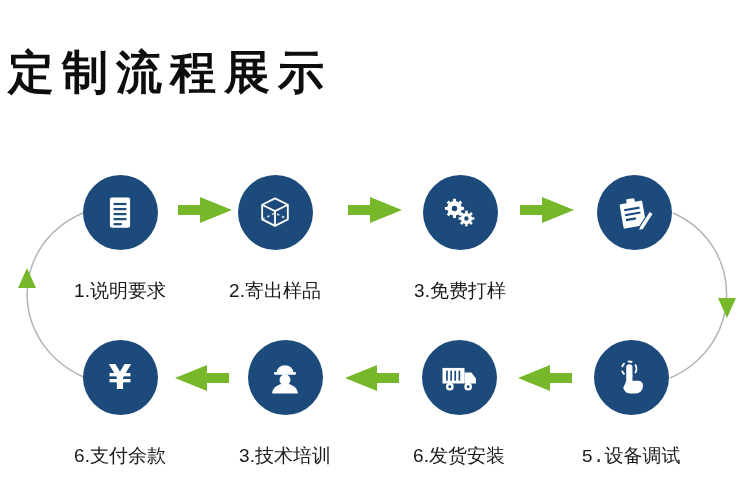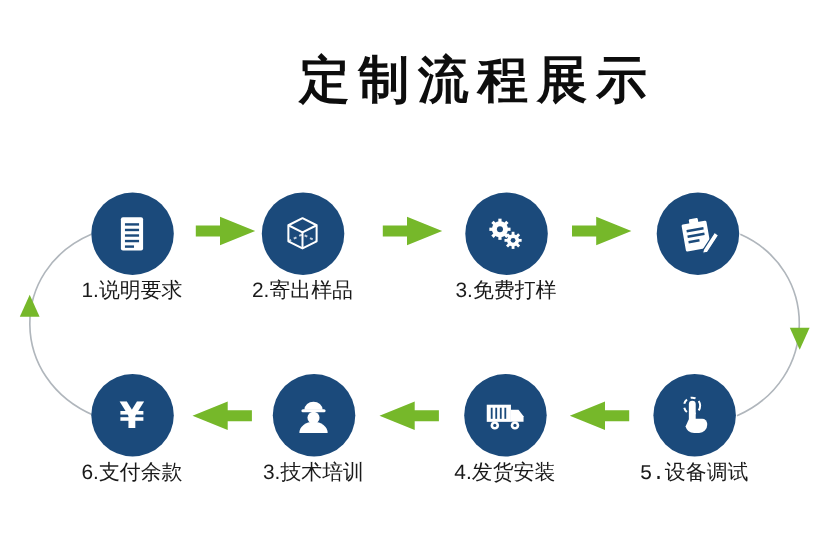--- a/index.html
+++ b/index.html
@@ -6,21 +6,21 @@
   .canvas{
     position:relative;
     width:750px;height:488px;
     background:#ffffff;
     overflow:hidden;
     font-family:"Liberation Sans","DejaVu Sans",sans-serif;
   }
   .title{
     position:absolute;
     top:42px;left:0;width:596px;
-    text-align:right;
+    text-align:left;
     font-size:46px;
     font-weight:bold;
     color:#0d0d0d;
     letter-spacing:8px;
     padding-left:8px;
     box-sizing:border-box;
     margin:0;
   }
   .connectors{
     position:absolute;left:0;top:0;width:750px;height:488px;
@@ -32,21 +32,21 @@
     text-align:center;
   }
   .circle{
     width:75px;height:75px;
     margin:0 auto;
     border-radius:50%;
     background:#1b4a7b;
     display:flex;align-items:center;justify-content:center;
   }
   .step-label{
-    margin-top:1px;
+    margin-top:28px;
     font-size:19px;
     color:#1a1a1a;
     white-space:nowrap;
   }
   
   .pos-s1{left:45px;top:175px;}
   .pos-s2{left:200px;top:175px;}
   .pos-s3{left:385px;top:175px;}
   .pos-s4{left:559px;top:175px;}
   
@@ -173,21 +173,21 @@
         <rect x="14.5" y="16" width="1.8" height="11" fill="#1b4a7b"></rect>
         <rect x="19" y="16" width="1.8" height="11" fill="#1b4a7b"></rect>
         <rect x="23.5" y="16" width="1.8" height="11" fill="#1b4a7b"></rect>
         <path d="M30 18 h7.5 l5 6.5 v5.5 h-12.5 z" fill="#ffffff"></path>
         <circle cx="14" cy="33.5" r="4.2" fill="#ffffff"></circle>
         <circle cx="14" cy="33.5" r="1.6" fill="#1b4a7b"></circle>
         <circle cx="34" cy="33.5" r="4.2" fill="#ffffff"></circle>
         <circle cx="34" cy="33.5" r="1.6" fill="#1b4a7b"></circle>
       </svg>
     </div>
-    <div class="step-label">4.发货安装</div>
+    <div class="step-label">6.发货安装</div>
   </div>
 
   <div class="step pos-s7">
     <div class="circle">
       <svg width="44" height="44" viewBox="0 0 48 48">
         <path d="M15 18 a9 8 0 0 1 18 0 z" fill="#ffffff"></path>
         <rect x="12" y="17.5" width="24" height="3" rx="1.5" fill="#ffffff"></rect>
         <circle cx="24" cy="26" r="6" fill="#ffffff"></circle>
         <path d="M10 41 a14 11 0 0 1 28 0 z" fill="#ffffff"></path>
       </svg>

